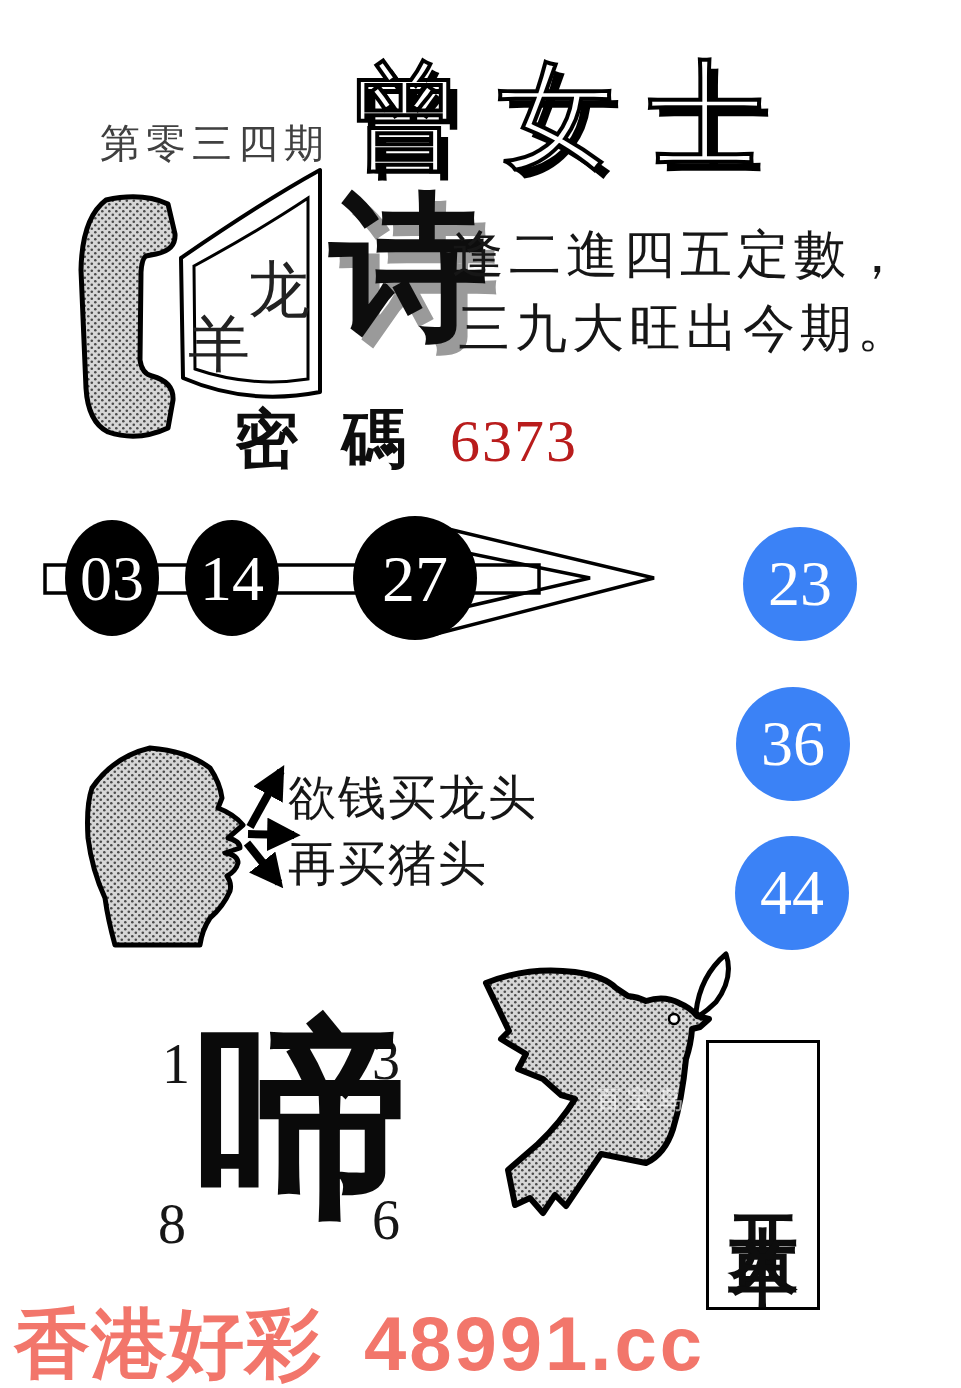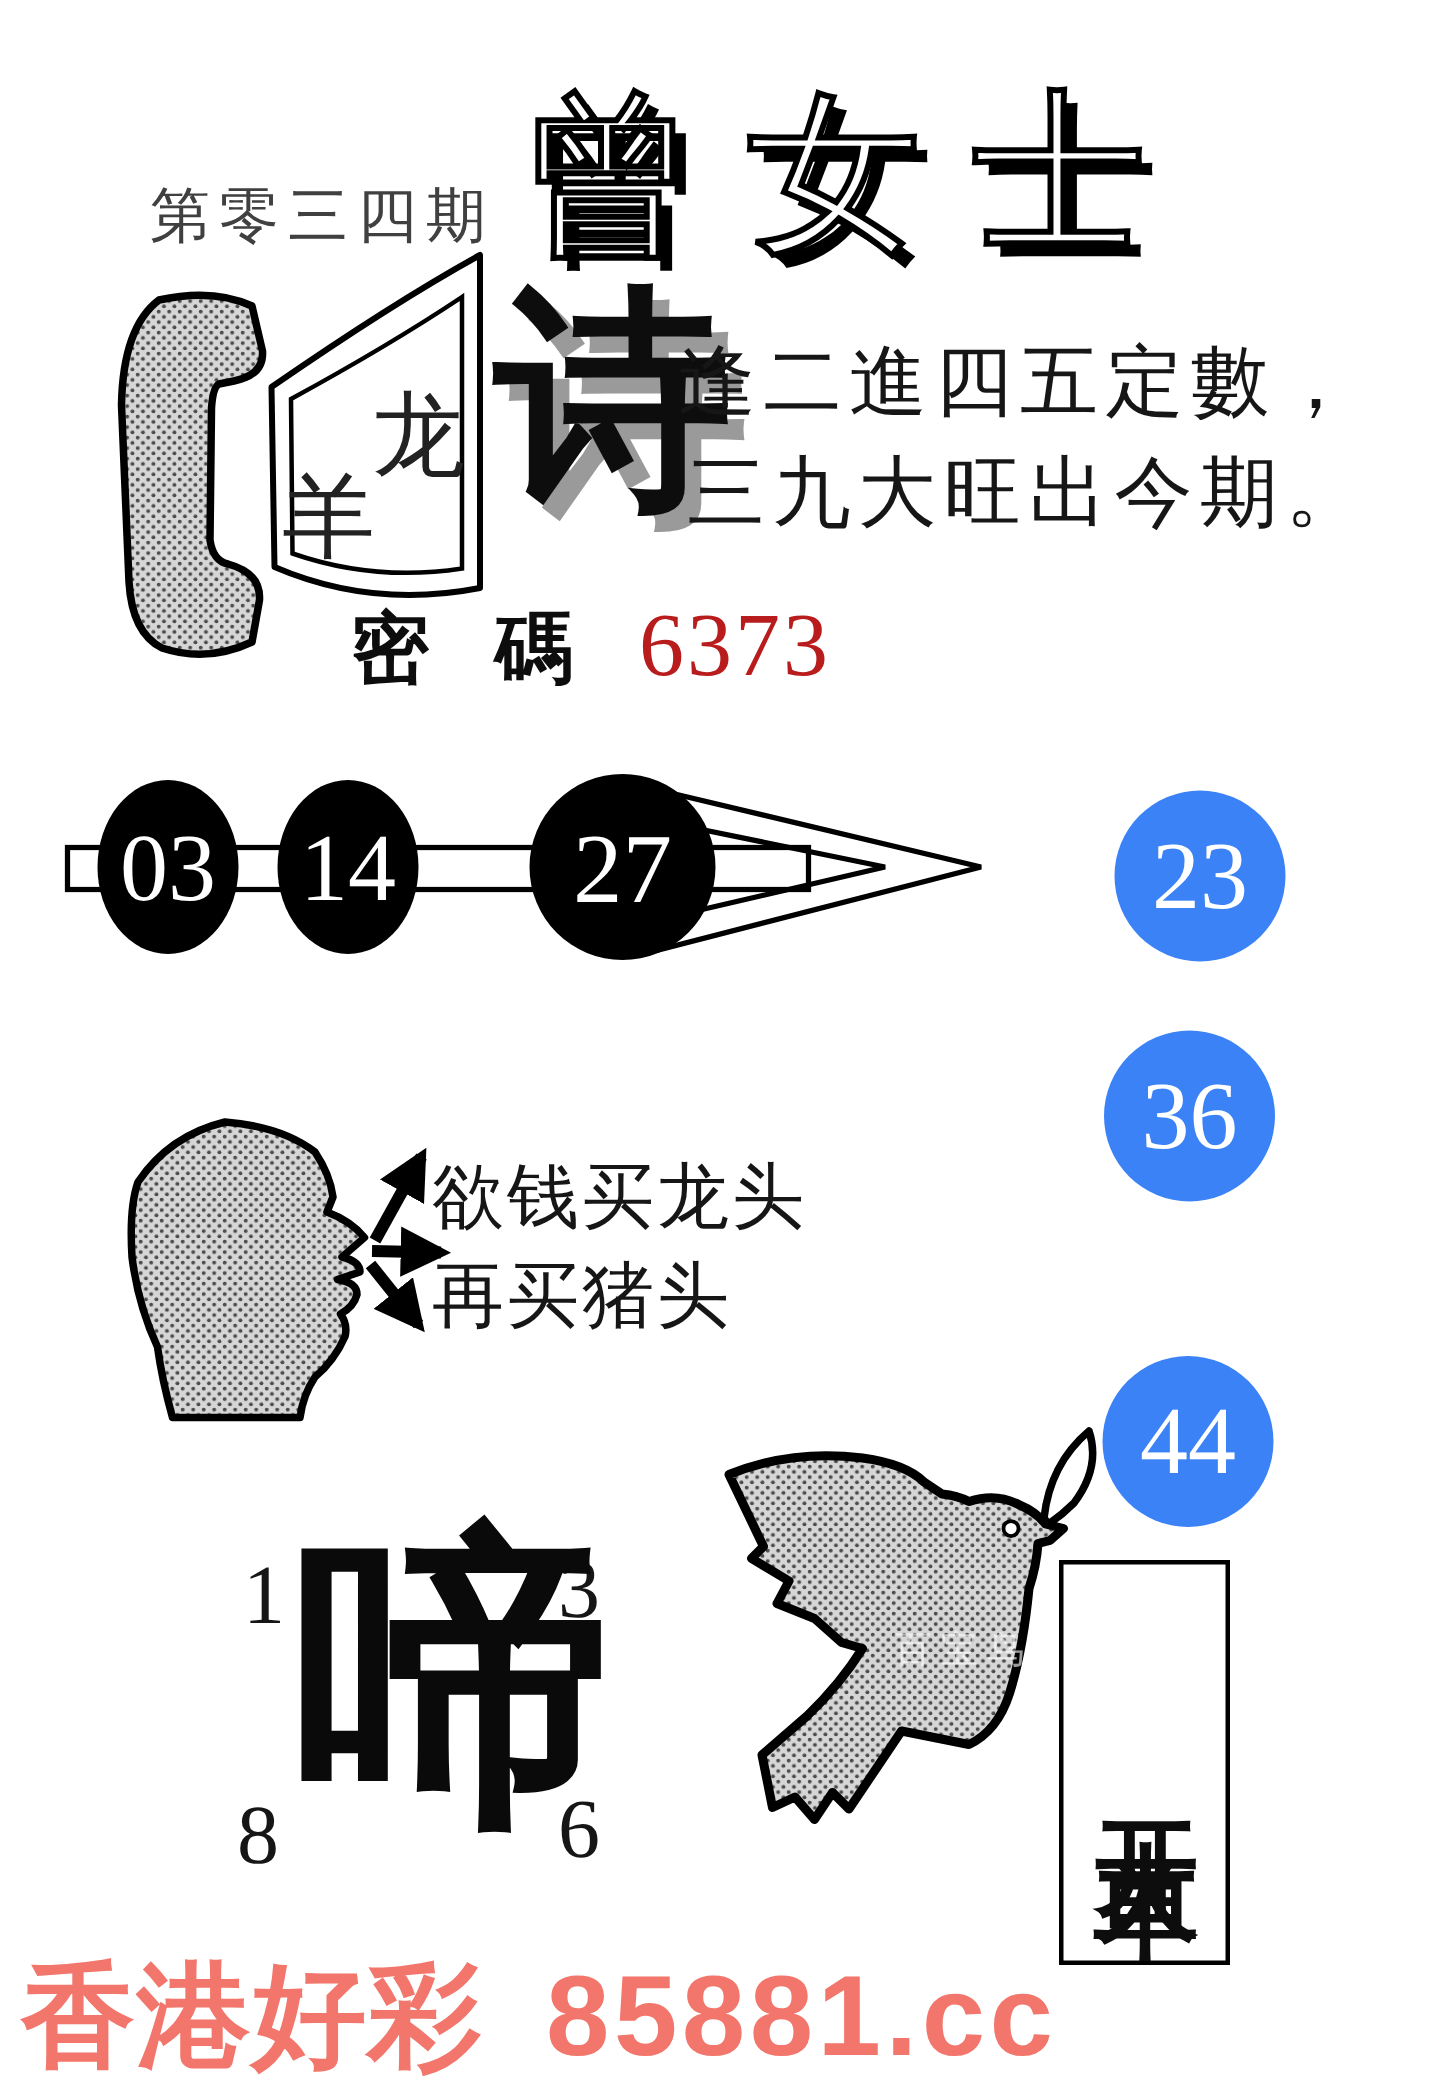--- a/index.html
+++ b/index.html
@@ -24,31 +24,31 @@
   .tag{font-size:62px;color:#222;}
   .tag-top{left:248px;top:248px;}
   .tag-bottom{left:188px;top:302px;}
   
   .shi{
     left:330px;top:190px;font-size:158px;font-weight:bold;line-height:1;
     color:#0d0d0d;text-shadow:11px 11px 0 #9a9a9a;
   }
   
   .secret{left:234px;top:396px;display:flex;align-items:baseline;}
-  .secret-label{font-size:52px;font-weight:bold;letter-spacing:44px;color:#0d0d0d;}
+  .secret-label{font-size:64px;font-weight:bold;letter-spacing:44px;color:#0d0d0d;}
   .secret-code{font-size:60px;color:#b91c1c;letter-spacing:2px;}
   
   .circle{
     width:114px;height:114px;border-radius:50%;background:#3b82f6;color:#fff;
     display:flex;align-items:center;justify-content:center;
     font-size:64px;font-family:"Liberation Serif",serif;
   }
   .c23{left:743px;top:527px;}
   .c36{left:736px;top:687px;}
-  .c44{left:735px;top:904px;}
+  .c44{left:735px;top:836px;}
   
   .mouth-text{font-size:48px;letter-spacing:2px;color:#161616;white-space:nowrap;}
   .mt1{left:288px;top:766px;}
   .mt2{left:288px;top:832px;}
   
   .corner-num{font-size:56px;color:#161616;}
   .n-tl{left:162px;top:1032px;}
   .n-tr{left:372px;top:1028px;}
   .n-bl{left:158px;top:1192px;}
   .n-br{left:372px;top:1188px;}
@@ -182,16 +182,16 @@
              L 33,91 L 41,83 Z" fill="url(#ht3)" stroke="#000" stroke-width="6" stroke-linejoin="round"></path>
     <circle cx="206" cy="71" r="5" fill="#fff" stroke="#000" stroke-width="2.5"></circle>
     <text x="128" y="160" font-size="25" letter-spacing="6" fill="#ffffff" opacity="0.6">百宝鸟</text>
   </svg>
 
   <div class="abs side-box">
     <div class="side-box-text">开大单</div>
   </div>
 
   <div class="abs footer">
-    <span class="name">香港好彩</span><span class="url">85881.cc</span>
+    <span class="name">香港好彩</span><span class="url">48991.cc</span>
   </div>
 
 </div>
 
 </body></html>

